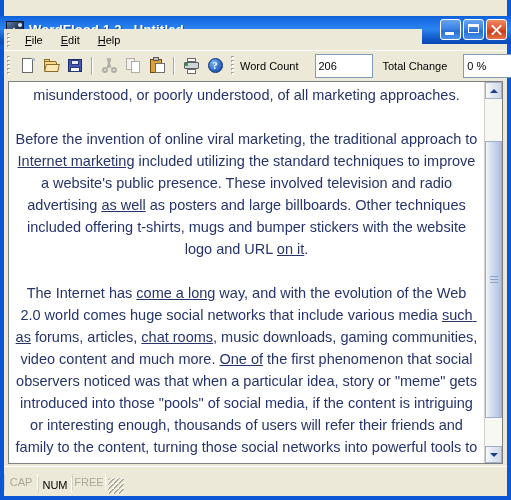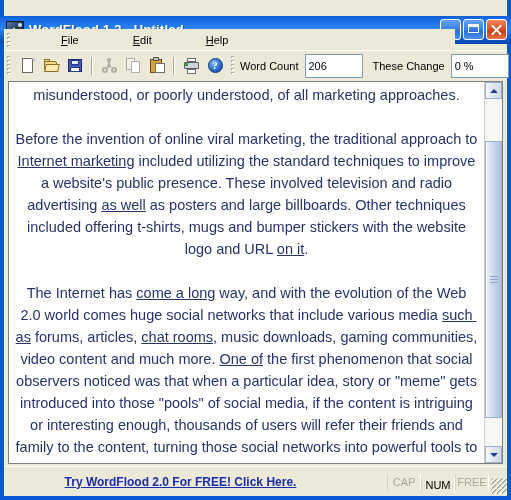--- a/index.html
+++ b/index.html
@@ -126,27 +126,26 @@
     width:13px; height:2px;
     background:#ffffff;
   }
   .cap-close .x1 { transform: rotate(45deg); }
   .cap-close .x2 { transform: rotate(-45deg); }
 
   
   .menubar {
     position: absolute;
     left: 4px; top: 29px;
-    width: 451px;
+    width: 418px;
     height: 21px;
     background: #ece9d8;
     display: flex;
     align-items: center;
     box-sizing: border-box;
-    gap: 36px;
   }
   .grip {
     width: 3px;
     height: 14px;
     margin-left: 3px;
     margin-right: 6px;
     background-image:
       linear-gradient(to bottom, #ffffff 50%, transparent 50%),
       linear-gradient(to bottom, #aca899 50%, transparent 50%);
     background-size: 2px 4px, 3px 4px;
@@ -213,21 +212,21 @@
       linear-gradient(to bottom, #aca899 50%, transparent 50%);
     background-size: 2px 4px, 3px 4px;
     background-position: 1px 1px, 0 0;
     background-repeat: repeat-y, repeat-y;
     flex: 0 0 auto;
   }
   .tb-label {
     font-size: 11px;
     color: #000000;
     white-space: nowrap;
-    margin-right: 6px;
+    margin-right: 16px;
     flex: 0 0 auto;
     text-align: center;
   }
   .tb-input {
     width: 58px;
     height: 19px;
     box-sizing: border-box;
     border: 1px solid #7f9db9;
     background: #ffffff;
     font-size: 11px;
@@ -634,21 +633,21 @@
         <span class="circle"></span>
           <span class="q">?</span>
       </span>
     </div>
 
     <div class="tb-field-sep"></div>
 
     <span class="tb-label">Word Count</span>
     <input class="tb-input" type="text" readonly="" value="206" style="">
 
-    <span class="tb-label">These Change</span>
+    <span class="tb-label">Total Change</span>
     <input class="tb-input" type="text" readonly="" value="0 %" style="">
 
   </div>
 
   <div class="editor-wrap">
     <div class="editor-text" id="editor-text"><p><span>misunderstood, or poorly understood, of all marketing approaches.</span></p><div class="blank"></div><p><span>Before the invention of online viral marketing, the traditional approach to </span><u>Internet marketing</u><span> included utilizing the standard techniques to improve a website's public presence. These involved television and radio advertising </span><u>as well</u><span> as posters and large billboards. Other techniques included offering t-shirts, mugs and bumper stickers with the website logo and URL </span><u>on it</u><span>.</span></p><div class="blank"></div><p><span>The Internet has </span><u>come a long</u><span> way, and with the evolution of the Web 2.0 world comes huge social networks that include various media </span><u>such as</u><span> forums, articles, </span><u>chat rooms</u><span>, music downloads, gaming communities, video content and much more. </span><u>One of</u><span> the first phenomenon that social observers noticed was that when a particular idea, story or "meme" gets introduced into those "pools" of social media, if the content is intriguing or interesting enough, thousands of users will refer their friends and family to the content, turning those social networks into powerful tools to spread the word about a particular website, product or idea.</span></p></div>
 
     <div class="vscroll">
       <div class="sb-btn">
         <span class="sb-arrow-up"></span>
@@ -658,21 +657,18 @@
           <span class="ridges"></span>
         </div>
       </div>
       <div class="sb-btn">
         <span class="sb-arrow-down"></span>
       </div>
     </div>
   </div>
 
   <div class="statusbar">
-    <div class="status-link-zone">
-      <span class="status-link">Try WordFlood 2.0 For FREE! Click Here.</span>
-    </div>
     <div class="status-pane">CAP</div>
     <div class="status-pane active">NUM</div>
     <div class="status-pane">FREE</div>
     <div class="resize-grip"></div>
   </div>
 </div>
 
 </body></html>

